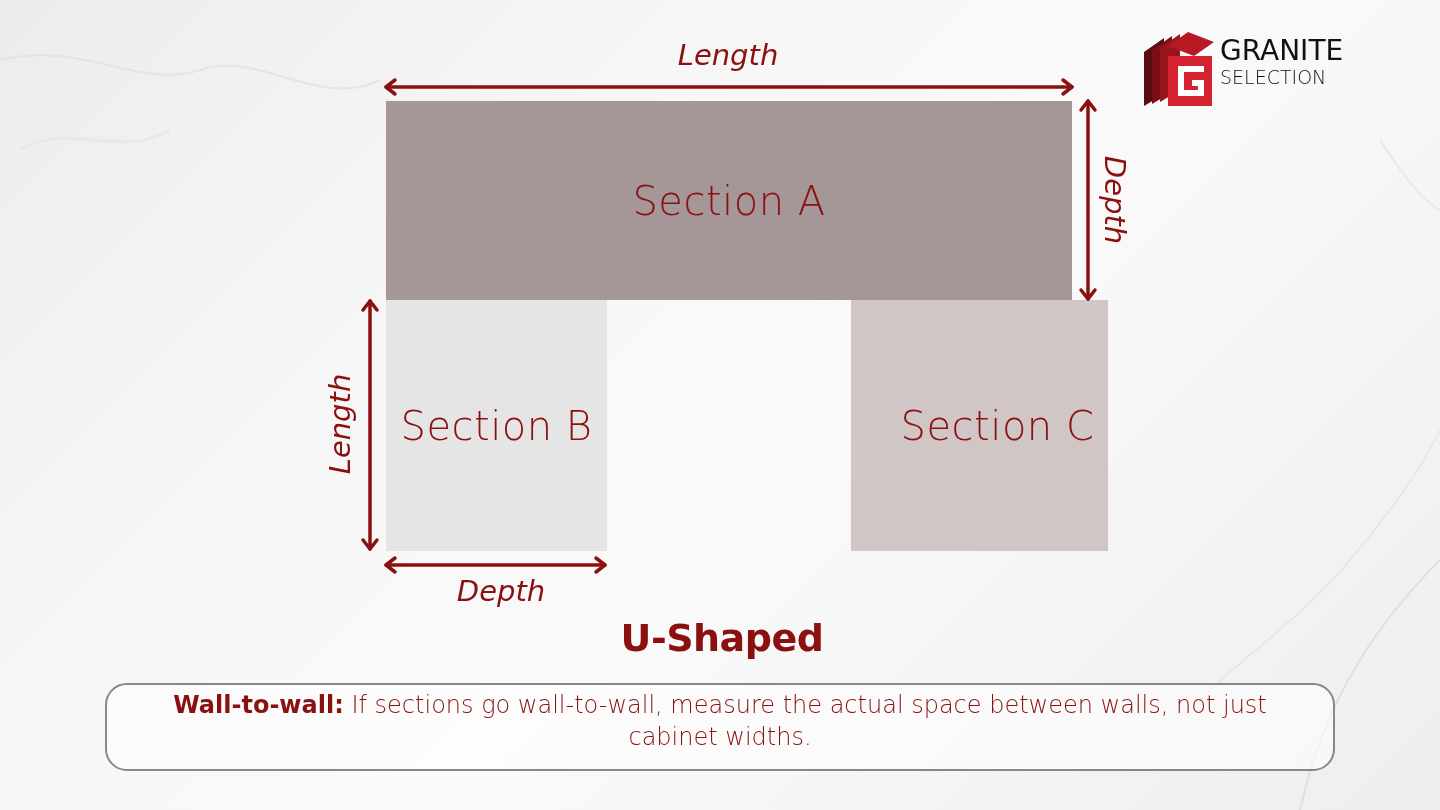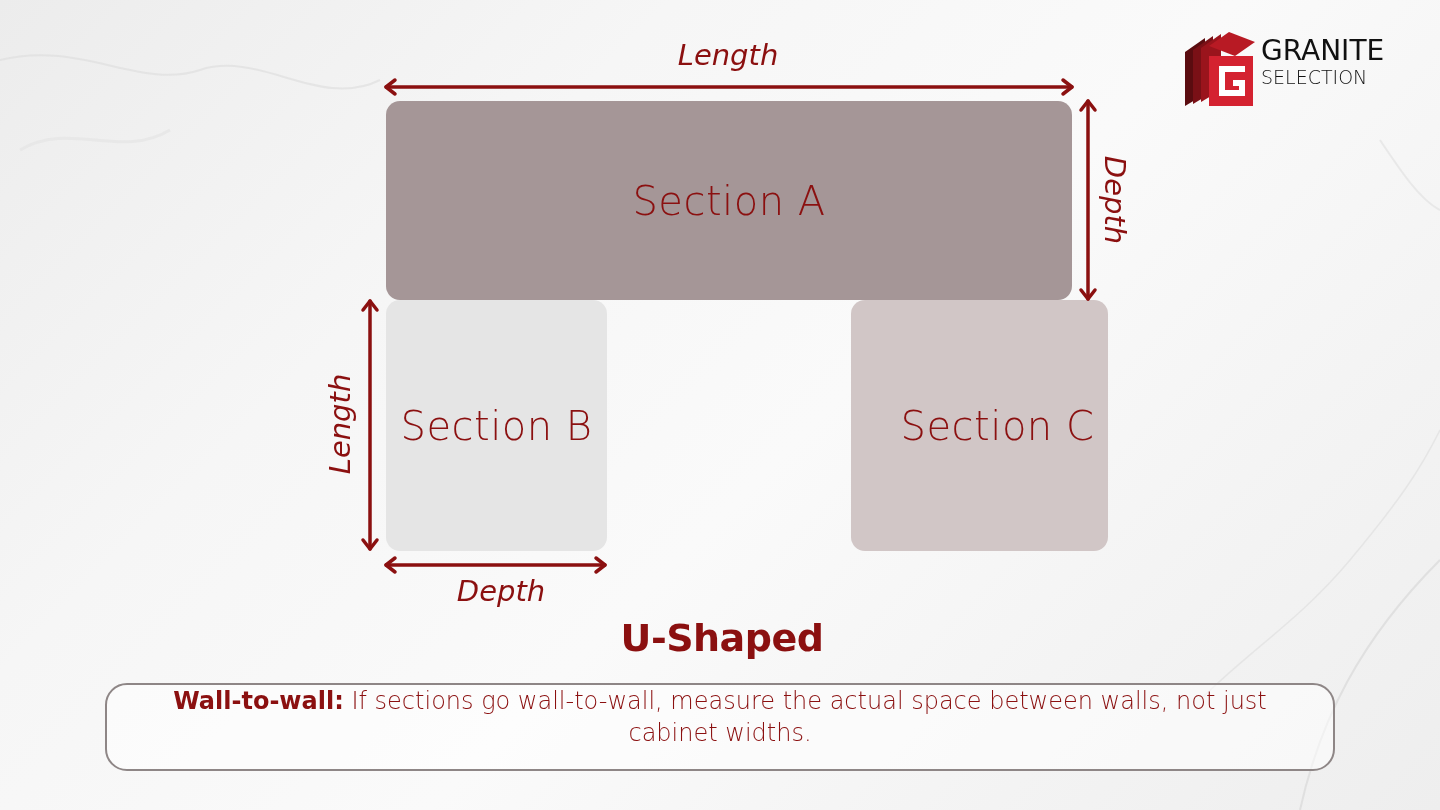--- a/index.html
+++ b/index.html
@@ -1,38 +1,38 @@
 <!DOCTYPE html>
 <html><head>
 <meta charset="utf-8">
 <style>
   html,body{margin:0;padding:0;}
   body{width:1440px;height:810px;position:relative;overflow:hidden;
     background:linear-gradient(135deg,#ececec 0%,#f6f6f6 30%,#fafafa 55%,#f3f3f3 80%,#eeeeee 100%);
     font-family:"Liberation Sans",sans-serif;}
   .marble{position:absolute;inset:0;pointer-events:none;}
   .sec{position:absolute;display:flex;align-items:center;justify-content:center;
-    color:#8b1010;font-family:"DejaVu Sans",sans-serif;font-weight:300;font-size:40px;letter-spacing:0.5px;border-radius:14px;}
+    color:#8b1010;font-family:"DejaVu Sans",sans-serif;font-weight:300;font-size:40px;letter-spacing:0.5px;}
   #secA{left:386px;top:101px;width:686px;height:199px;background:#a59697;}
   #secB{left:386px;top:300px;width:221px;height:251px;background:#e5e5e5;}
   #secC{left:851px;top:300px;width:221px;height:251px;background:#d1c6c6;padding-left:36px;}
   .dimlabel{position:absolute;color:#8b1010;font-family:"DejaVu Sans",sans-serif;font-style:italic;font-size:29px;font-weight:300;white-space:nowrap;}
   #lblLenTop{left:0;width:1456px;text-align:center;top:38px;}
   #lblDepthBot{left:386px;width:230px;text-align:center;top:574px;}
   #lblDepthRight{left:1115px;top:200px;transform:translate(-50%,-50%) rotate(90deg);}
   #lblLenLeft{left:340px;top:424px;transform:translate(-50%,-50%) rotate(-90deg);}
   svg.arrows{position:absolute;left:0;top:0;}
   #title{position:absolute;left:0;width:1444px;text-align:center;top:616px;
     color:#8b1010;font-family:"DejaVu Sans",sans-serif;font-weight:bold;font-size:38px;letter-spacing:-0.5px;}
   #note{position:absolute;left:105px;top:683px;width:1230px;height:88px;box-sizing:border-box;
     border:2px solid #8e8686;border-radius:22px;background:rgba(255,255,255,0.55);
-    display:flex;align-items:flex-end;justify-content:center;text-align:center;padding:20px 20px;
+    display:flex;align-items:flex-start;justify-content:center;text-align:center;padding:4px 20px;
     color:#8b1010;font-family:"DejaVu Sans",sans-serif;font-size:24px;line-height:32px;font-weight:300;}
   #note b{font-weight:bold;}
-  #logo{position:absolute;left:1183px;top:32px;width:220px;height:76px;}
+  #logo{position:absolute;left:1142px;top:32px;width:220px;height:76px;}
   #logoText1{position:absolute;left:78px;top:4px;font-family:"DejaVu Sans",sans-serif;font-size:28px;color:#111;letter-spacing:0px;line-height:30px;}
   #logoText2{position:absolute;left:78px;top:34px;font-family:"DejaVu Sans",sans-serif;font-size:19px;color:#111;letter-spacing:0px;line-height:22px;font-weight:300;}
 </style>
 </head>
 <body>
 
 <svg class="marble" width="1440" height="810" viewBox="0 0 1440 810">
   <path d="M0 60 C80 40 140 90 200 70 S320 110 380 80" stroke="#dcdcdc" stroke-width="2" fill="none" opacity="0.6"></path>
   <path d="M20 150 C70 120 120 160 170 130" stroke="#e2e2e2" stroke-width="3" fill="none" opacity="0.6"></path>
   <path d="M1300 810 C1320 720 1360 640 1440 560" stroke="#d8d8d8" stroke-width="2" fill="none" opacity="0.7"></path>

